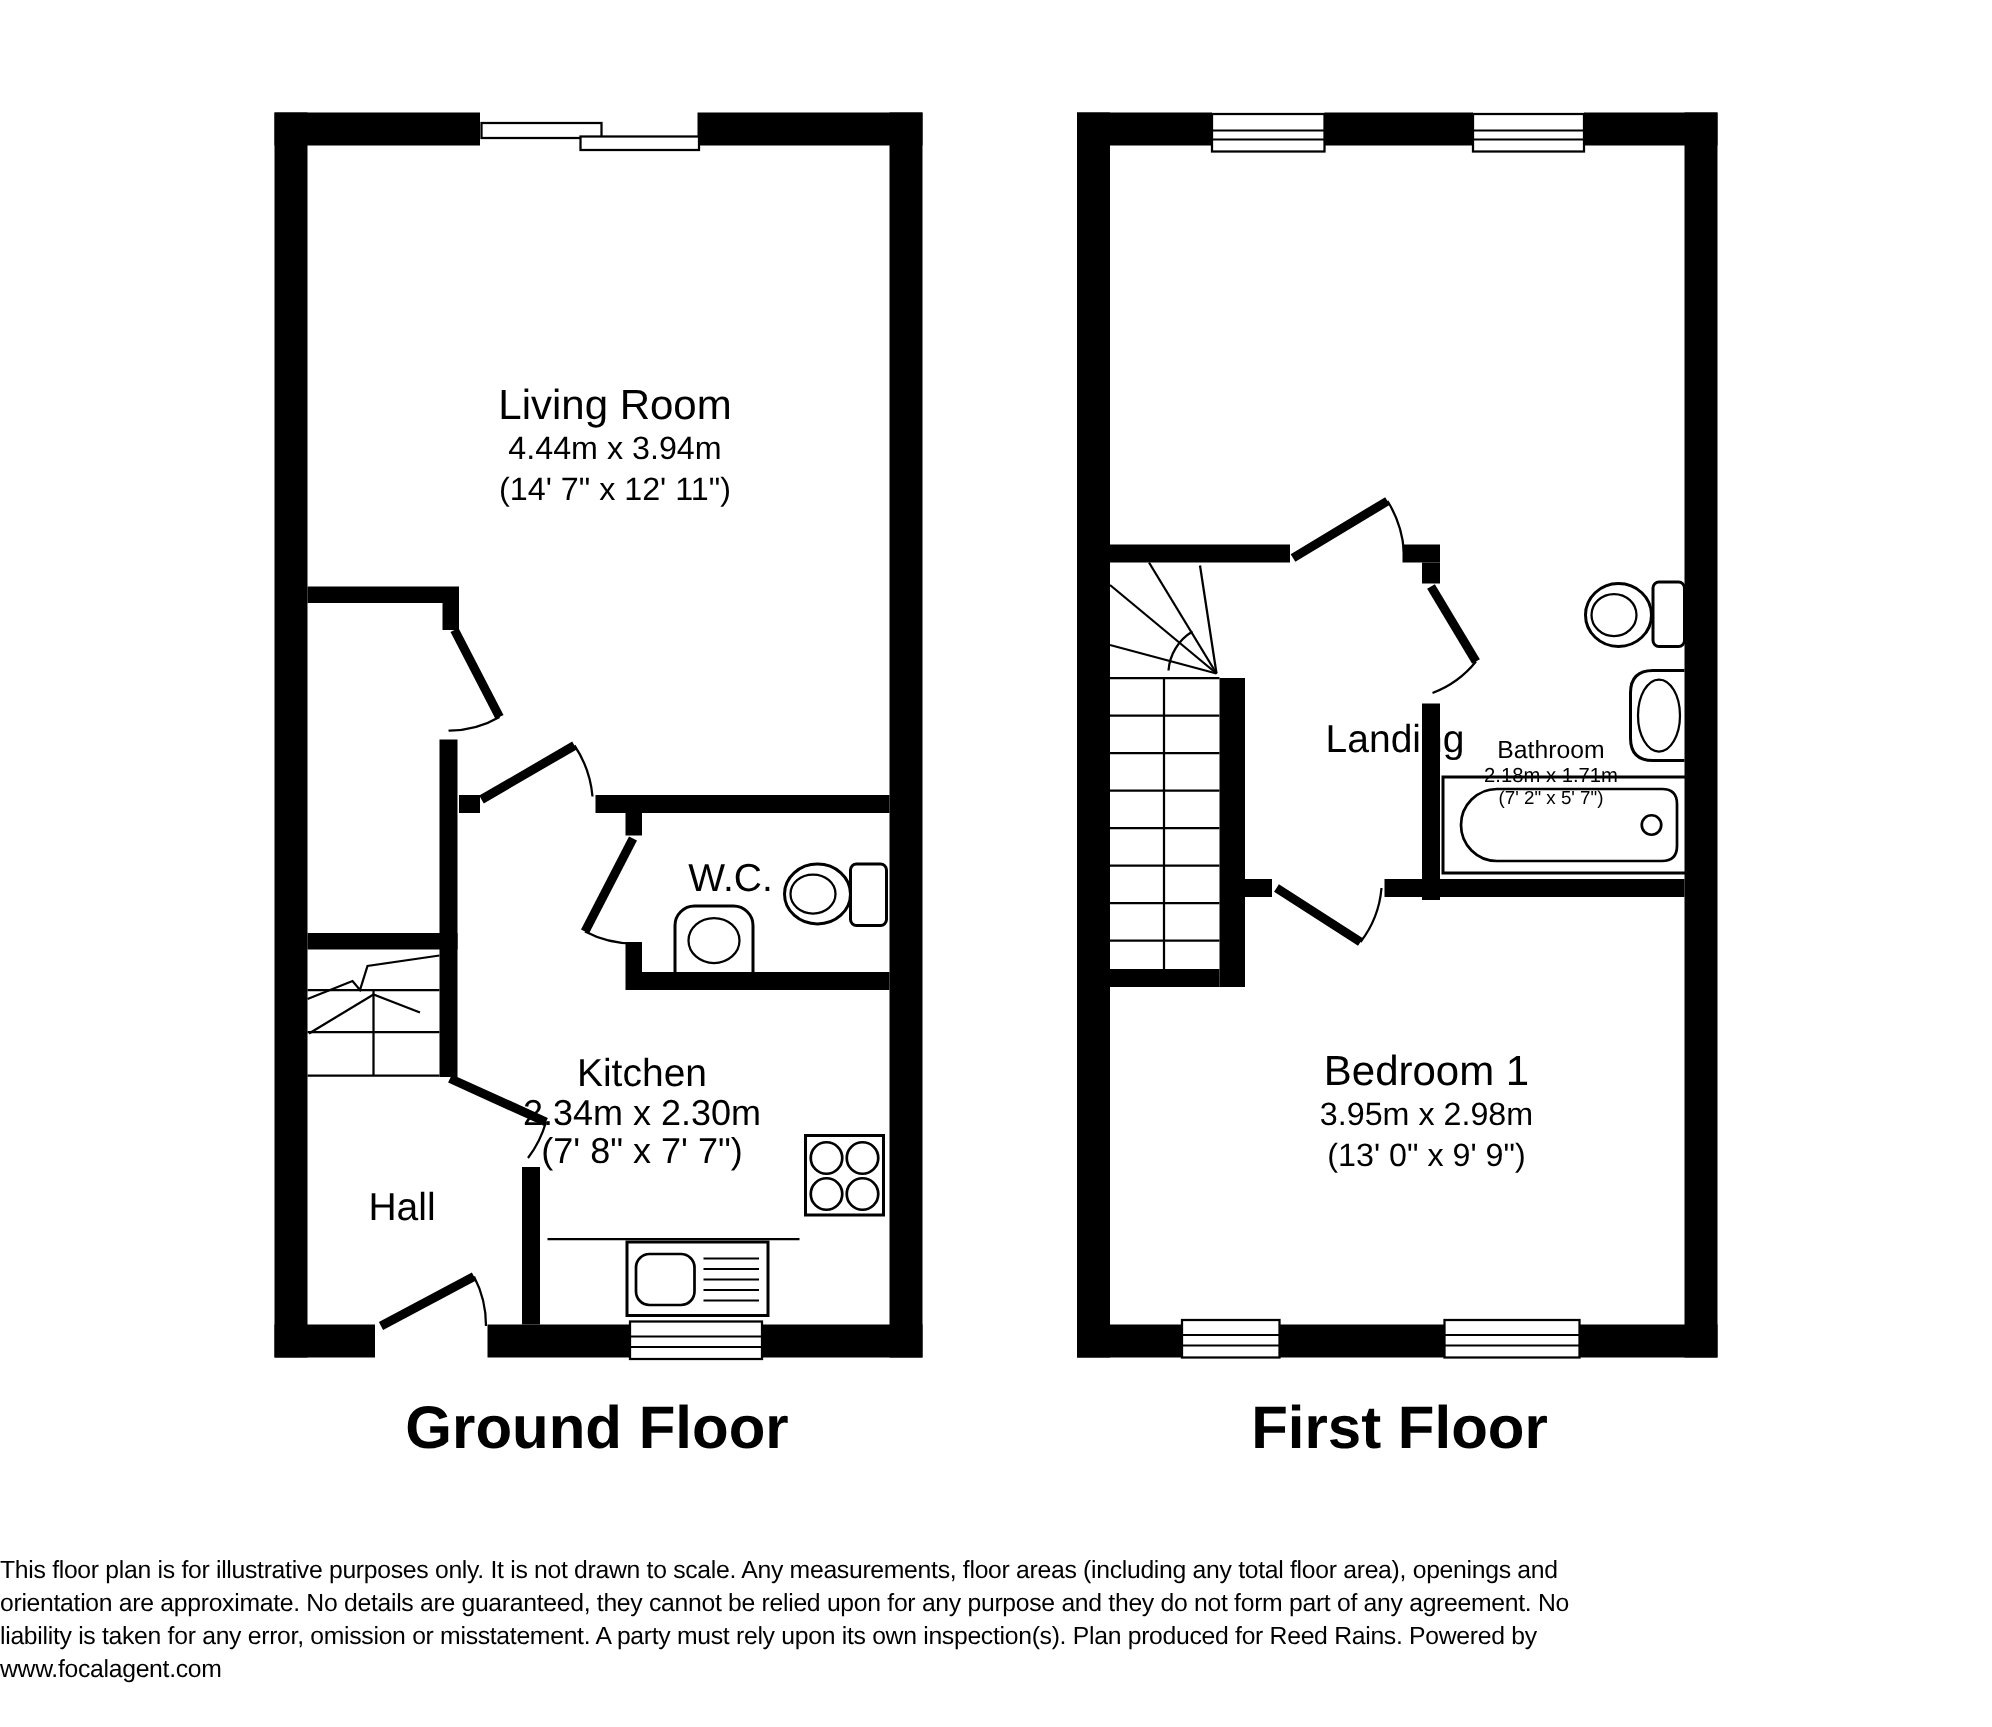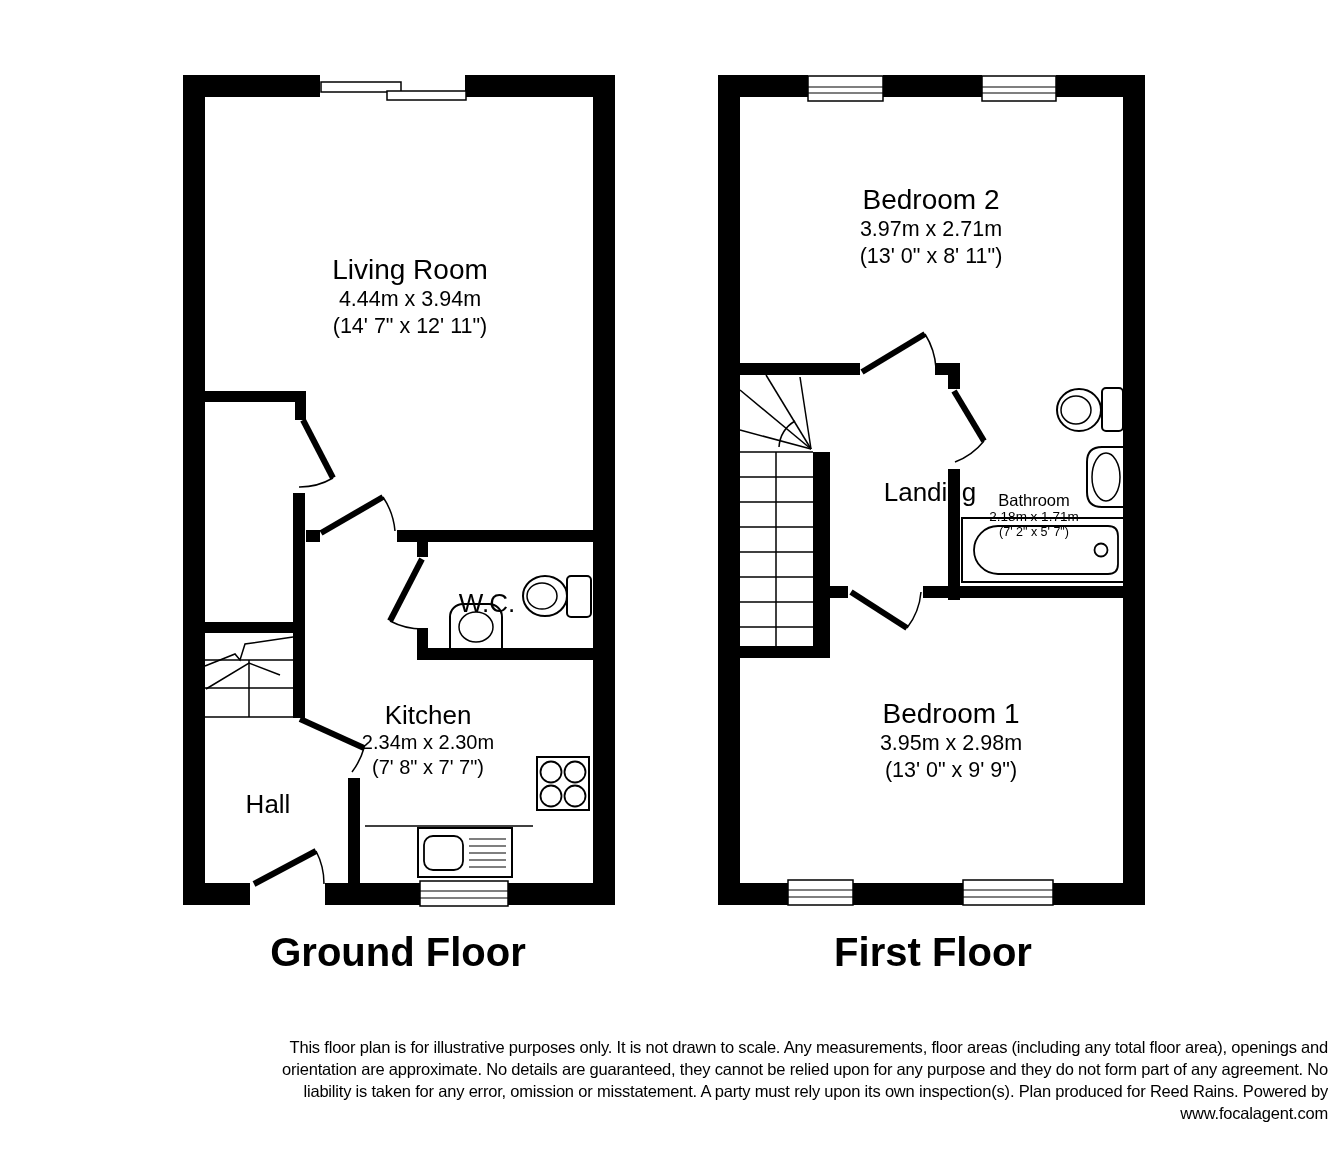--- a/index.html
+++ b/index.html
@@ -3,26 +3,26 @@
 <meta charset="utf-8">
 <style>
   html,body{margin:0;padding:0;background:#fff;}
   #stage{position:relative;width:1328px;height:1151px;background:#fff;overflow:hidden;
          font-family:"Liberation Sans",sans-serif;color:#000;}
   #plan-svg{position:absolute;left:0;top:0;}
   .label{position:absolute;text-align:center;transform:translateX(-50%);white-space:nowrap;color:#000;}
   .room-name{font-size:28px;line-height:32px;}
   .room-dims{font-size:21.5px;line-height:27px;}
   .room-name-sm{font-size:26px;line-height:30px;}
-  .room-dims-sm{font-size:20px;line-height:25px;}
+  .room-dims-sm{font-size:24px;line-height:25px;}
   .room-name-xs{font-size:16.5px;line-height:18px;margin-top:36px;}
   .room-dims-xs{font-size:13.5px;line-height:16px;}
   .room-dims-xxs{font-size:12.5px;line-height:15px;}
   .floor-title{font-size:40px;line-height:44px;font-weight:bold;}
-  .disclaimer{position:absolute;left:0;top:1036px;width:1328px;text-align:right;
+  .disclaimer{position:absolute;left:0;top:1036px;width:1328px;text-align:left;
               font-size:16.5px;line-height:22px;letter-spacing:-0.2px;color:#000;}
   .disclaimer div{white-space:nowrap;}
 </style>
 </head>
 <body>
 
 <div id="stage">
 
   <svg id="plan-svg" width="1328" height="1151" viewBox="0 0 1328 1151">
 
@@ -206,41 +206,36 @@
       </g>
     </g>
   </svg>
 
   <div class="label" style="left:410px;top:254px;">
     <div class="room-name">Living Room</div>
     <div class="room-dims">4.44m x 3.94m</div>
     <div class="room-dims">(14' 7" x 12' 11")</div>
   </div>
 
-  <div class="label" style="left:487px;top:588px;">
+  <div class="label" style="left:487px;top:570px;">
     <div class="room-name-sm">W.C.</div>
   </div>
 
   <div class="label" style="left:428px;top:700px;">
     <div class="room-name-sm">Kitchen</div>
     <div class="room-dims-sm">2.34m x 2.30m</div>
     <div class="room-dims-sm">(7' 8" x 7' 7")</div>
   </div>
 
   <div class="label" style="left:268px;top:789px;">
     <div class="room-name-sm">Hall</div>
   </div>
 
   <div class="label floor-title" style="left:398px;top:930px;">Ground Floor</div>
 
-  <div class="label" style="left:931px;top:184px;">
-    <div class="room-name">Bedroom 2</div>
-    <div class="room-dims">3.97m x 2.71m</div>
-    <div class="room-dims">(13' 0" x 8' 11")</div>
-  </div>
 
   <div class="label" style="left:886px;top:477px;margin-left:44px;">
     <div class="room-name-sm">Landing</div>
   </div>
 
   <div class="label" style="left:1034px;top:455px;">
     <div class="room-name-xs">Bathroom</div>
     <div class="room-dims-xs">2.18m x 1.71m</div>
     <div class="room-dims-xxs">(7' 2" x 5' 7")</div>
   </div>

